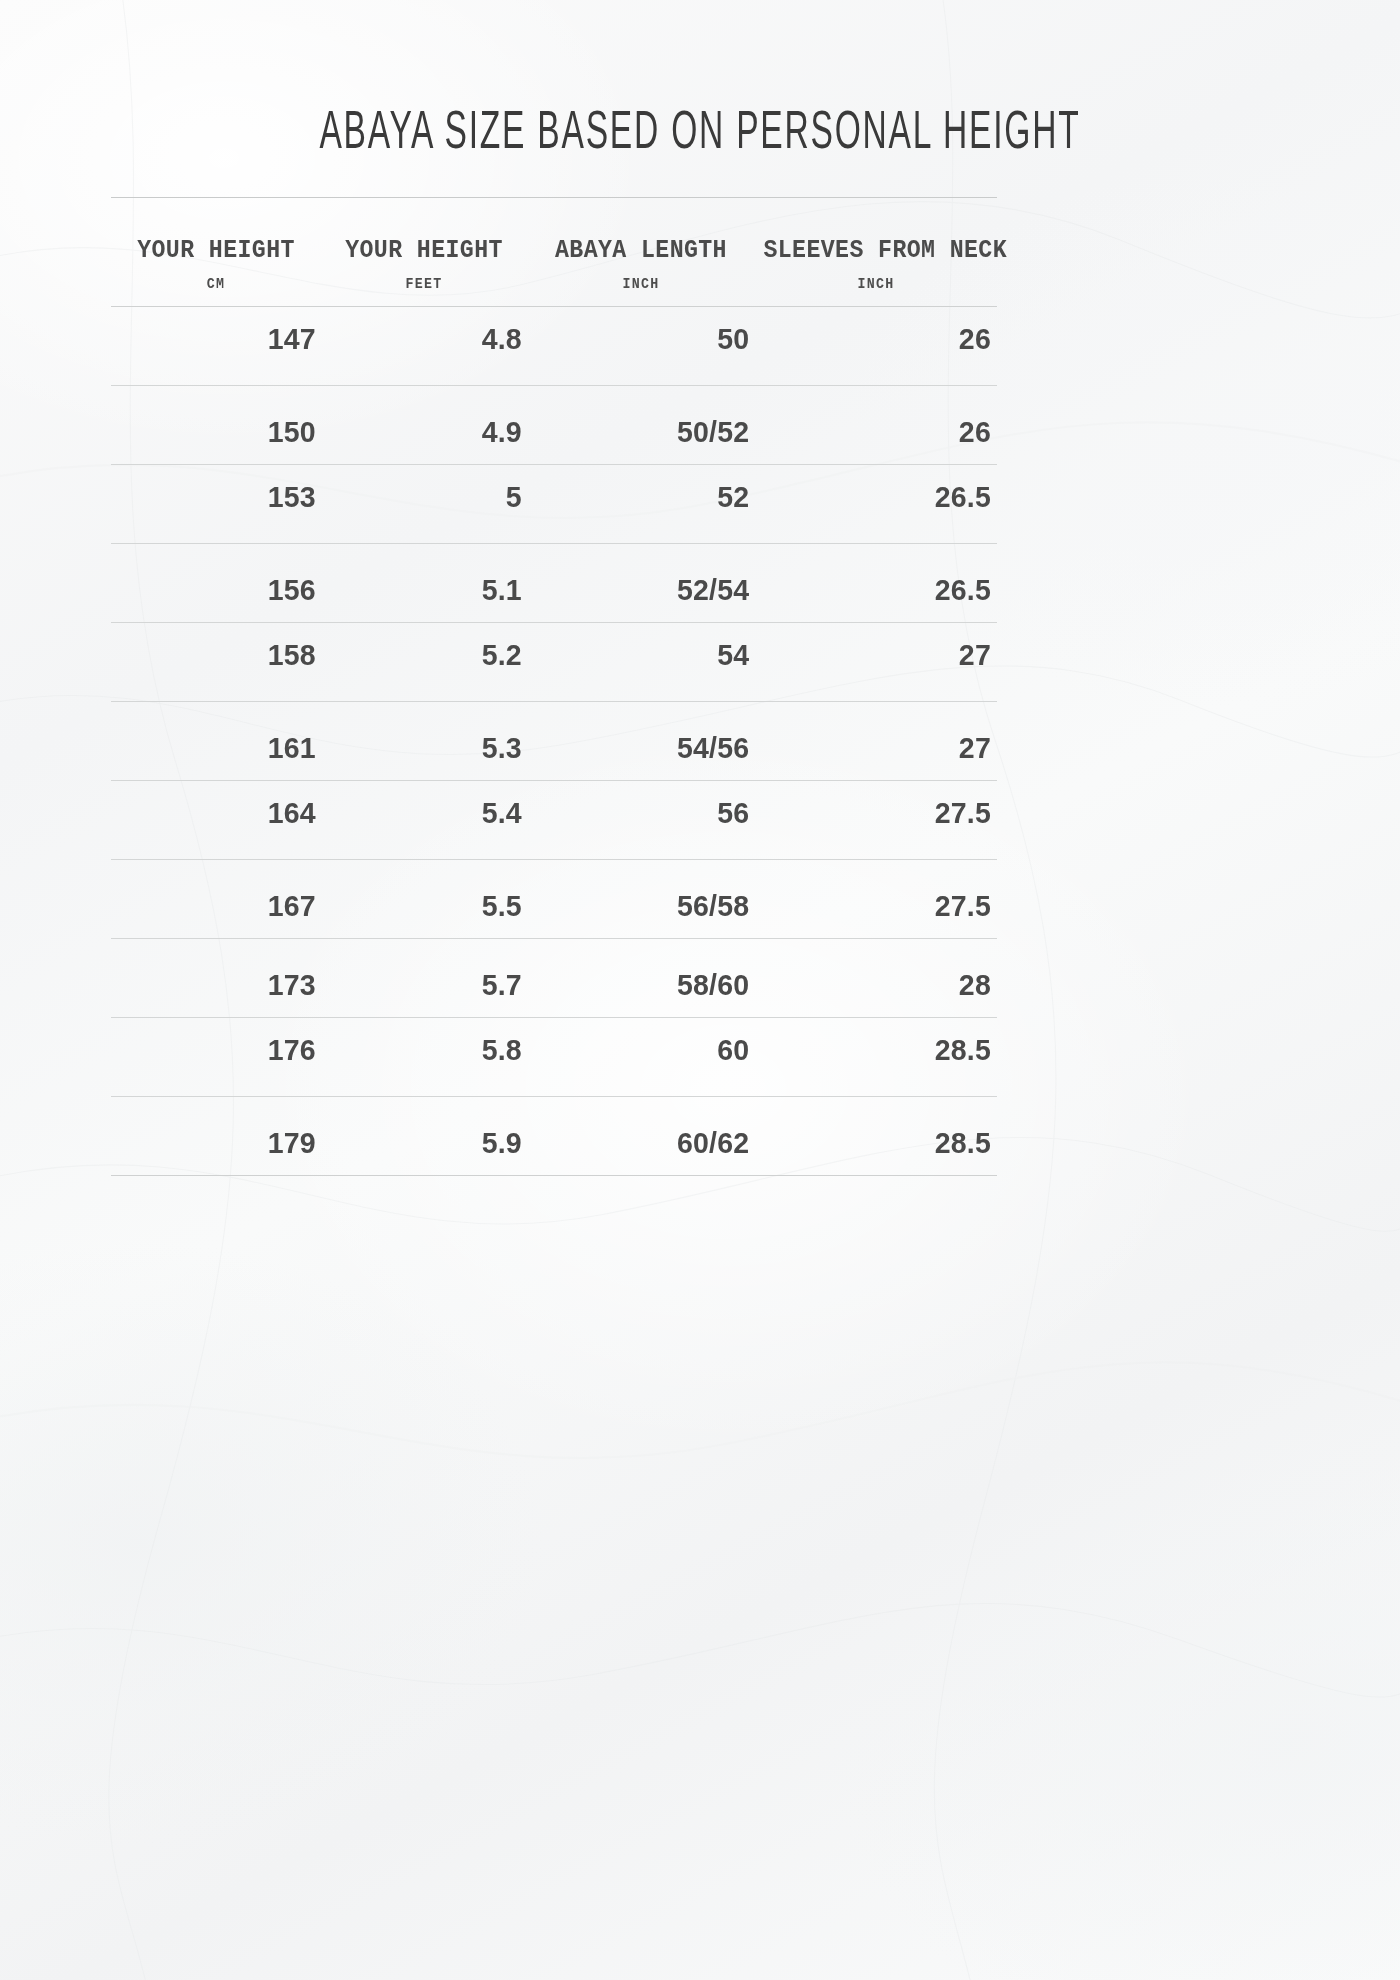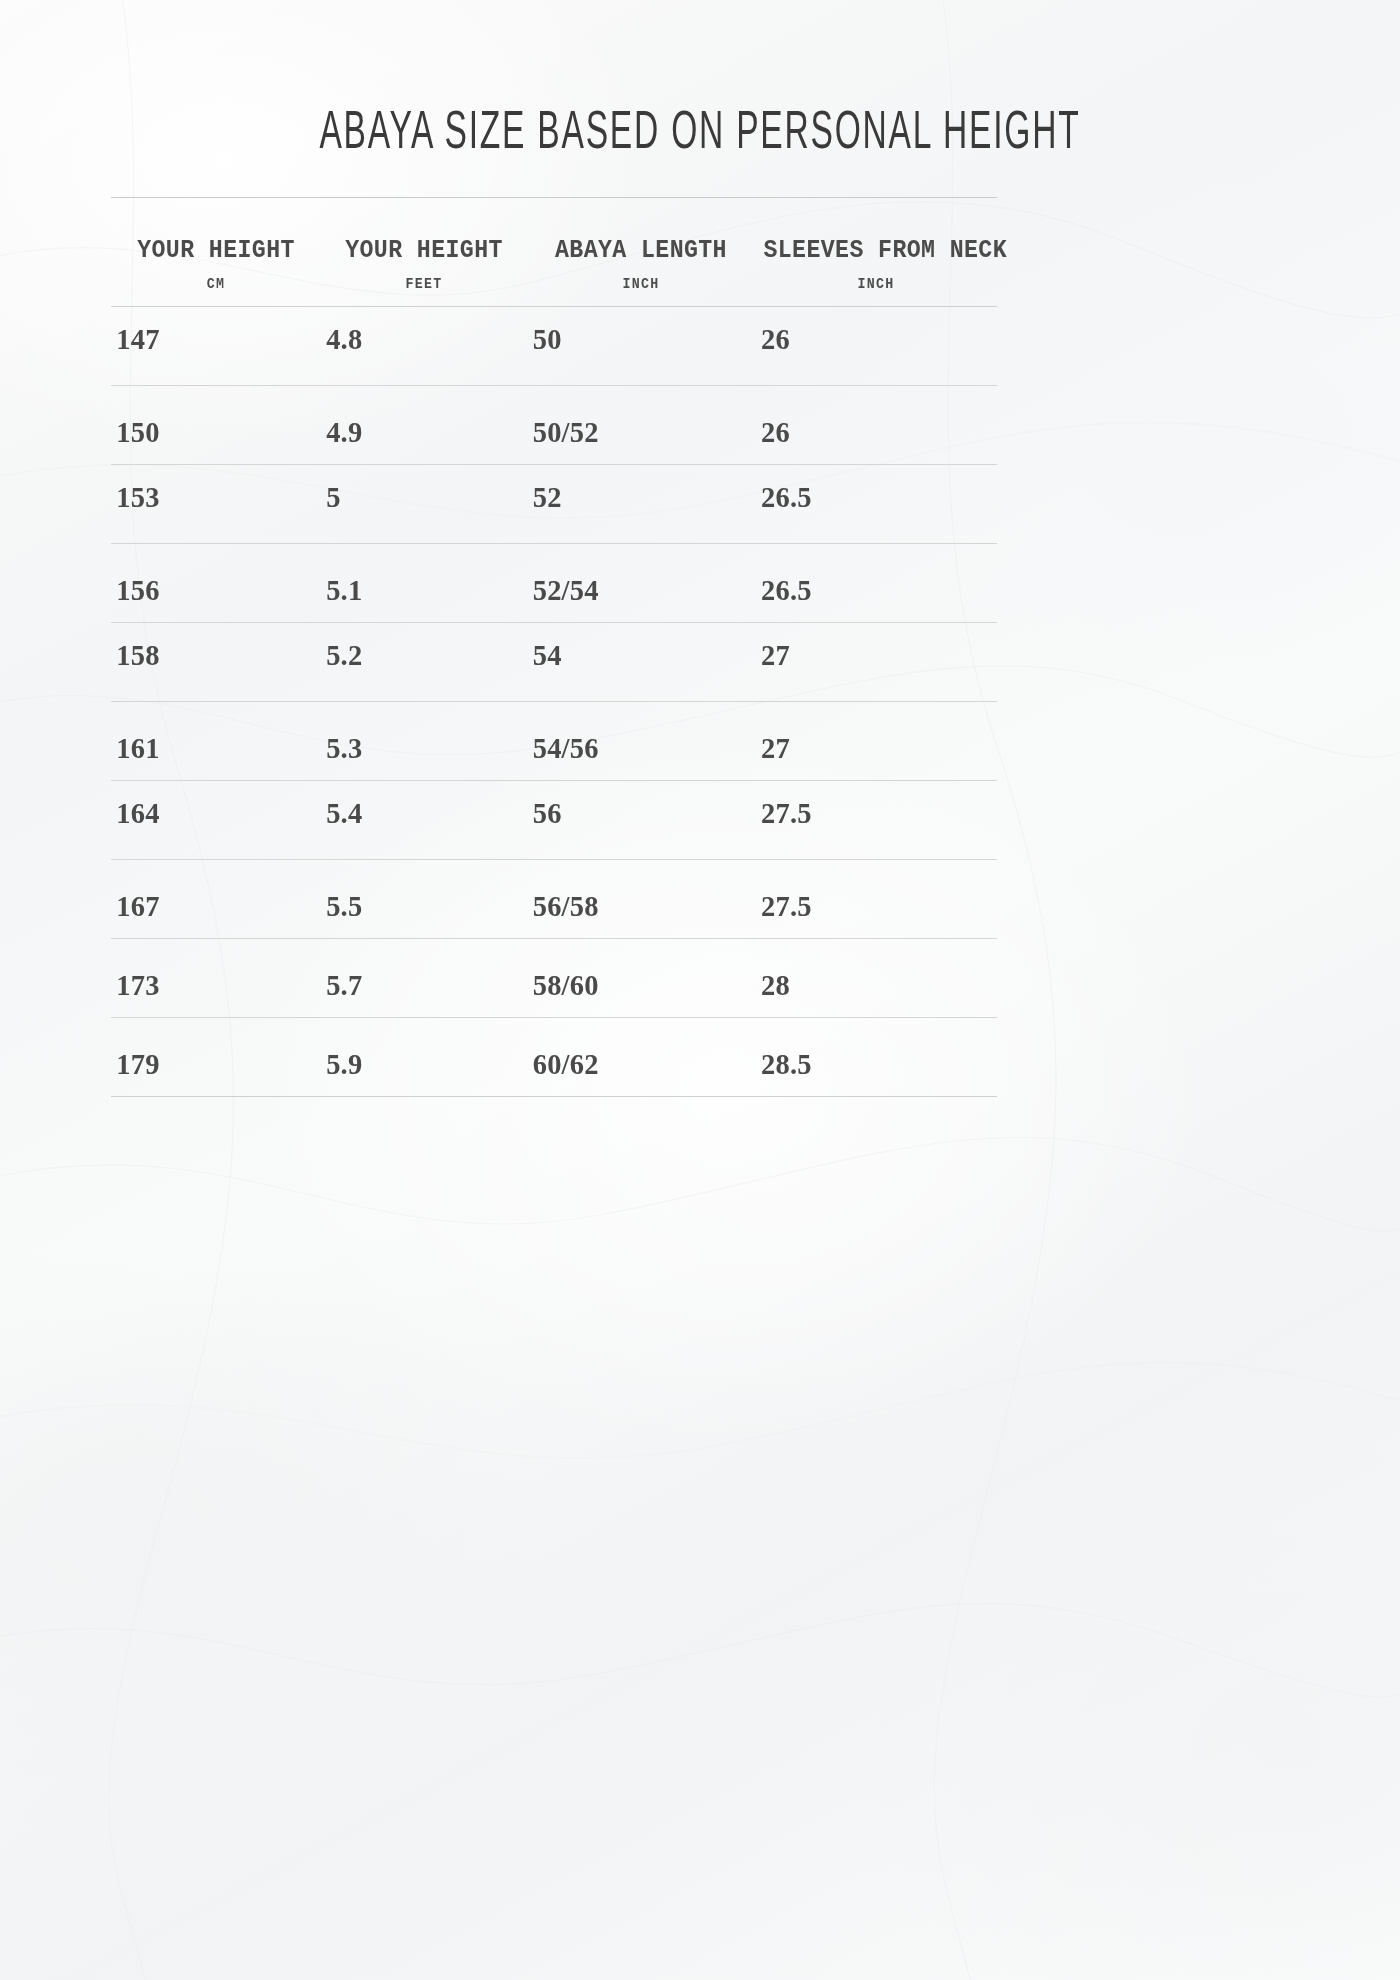--- a/index.html
+++ b/index.html
@@ -104,28 +104,27 @@
     letter-spacing: 1.3px;
     color: #4d4d4d;
     padding-top: 11px;
     padding-bottom: 14px;
     transform: scaleX(0.95);
     white-space: nowrap;
   }
 
   tbody td {
     padding: 0;
-    text-align: left;
+    text-align: right;
     border-top: 1px solid #d4d6d6;
     height: 78px;
     font-size: 30px;
     font-weight: 700;
     color: #4a4a4a;
     letter-spacing: 0.2px;
-    font-family: Liberation Serif, serif;
   }
   tbody tr:first-child td { border-top: 1px solid #cfd1d1; }
   tbody td .cell {
     display: block;
     transform: scaleX(0.95);
   }
   
   tbody tr.lift td .cell { position: relative; top: -7px; }
   tbody tr.drop td .cell { position: relative; top:  7px; }
 
@@ -310,20 +309,34 @@
           <td>
               <span class="cell">5.7</span>
             </td>
           <td>
               <span class="cell">58/60</span>
             </td>
           <td>
               <span class="cell">28</span>
             </td>
         </tr>
+        <tr class="lift">
+          <td>
+              <span class="cell">176</span>
+            </td>
+          <td>
+              <span class="cell">5.8</span>
+            </td>
+          <td>
+              <span class="cell">60</span>
+            </td>
+          <td>
+              <span class="cell">28.5</span>
+            </td>
+        </tr>
         <tr class="drop">
           <td>
               <span class="cell">179</span>
             </td>
           <td>
               <span class="cell">5.9</span>
             </td>
           <td>
               <span class="cell">60/62</span>
             </td>

